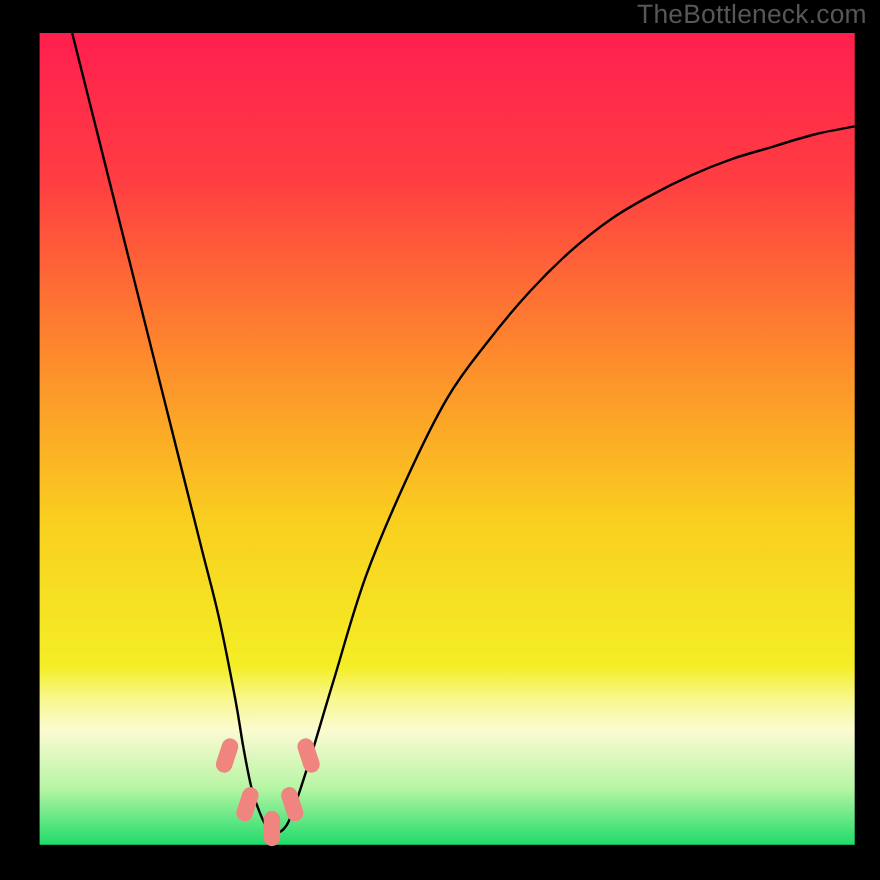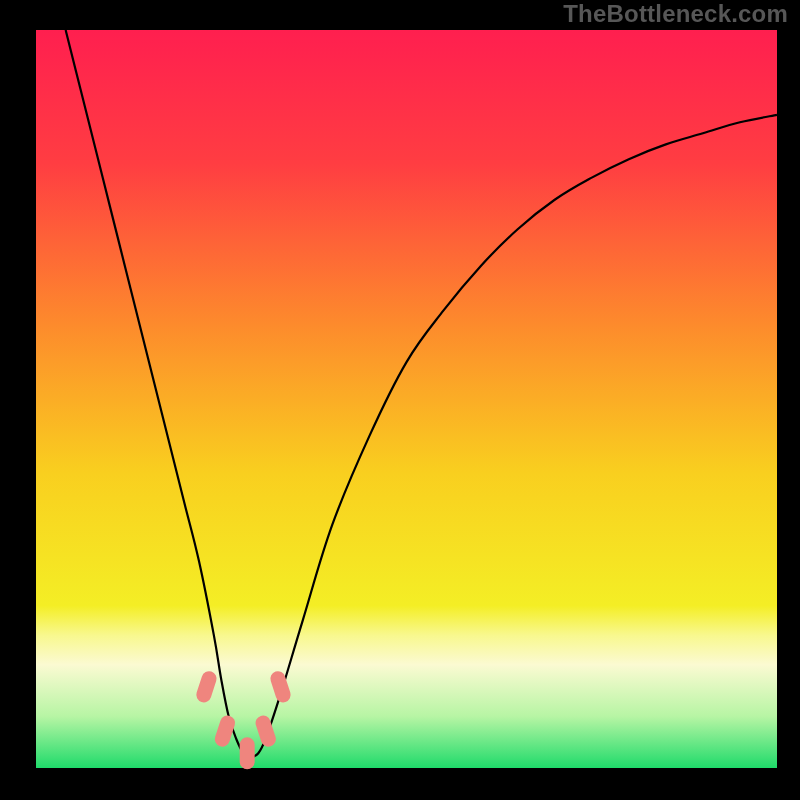--- a/index.html
+++ b/index.html
@@ -16,21 +16,21 @@
     height: 800px;
     background: #000;
   }
   .watermark {
     position: absolute;
     top: 0px;
     right: 12px;
     color: #575757;
     font-size: 24px;
     letter-spacing: 0.2px;
-    font-weight: 700;
+    font-weight: 400;
     z-index: 5;
   }
   svg {
     display: block;
   }
 </style>
 </head>
 <body>
 
 <div class="chart-wrap">

